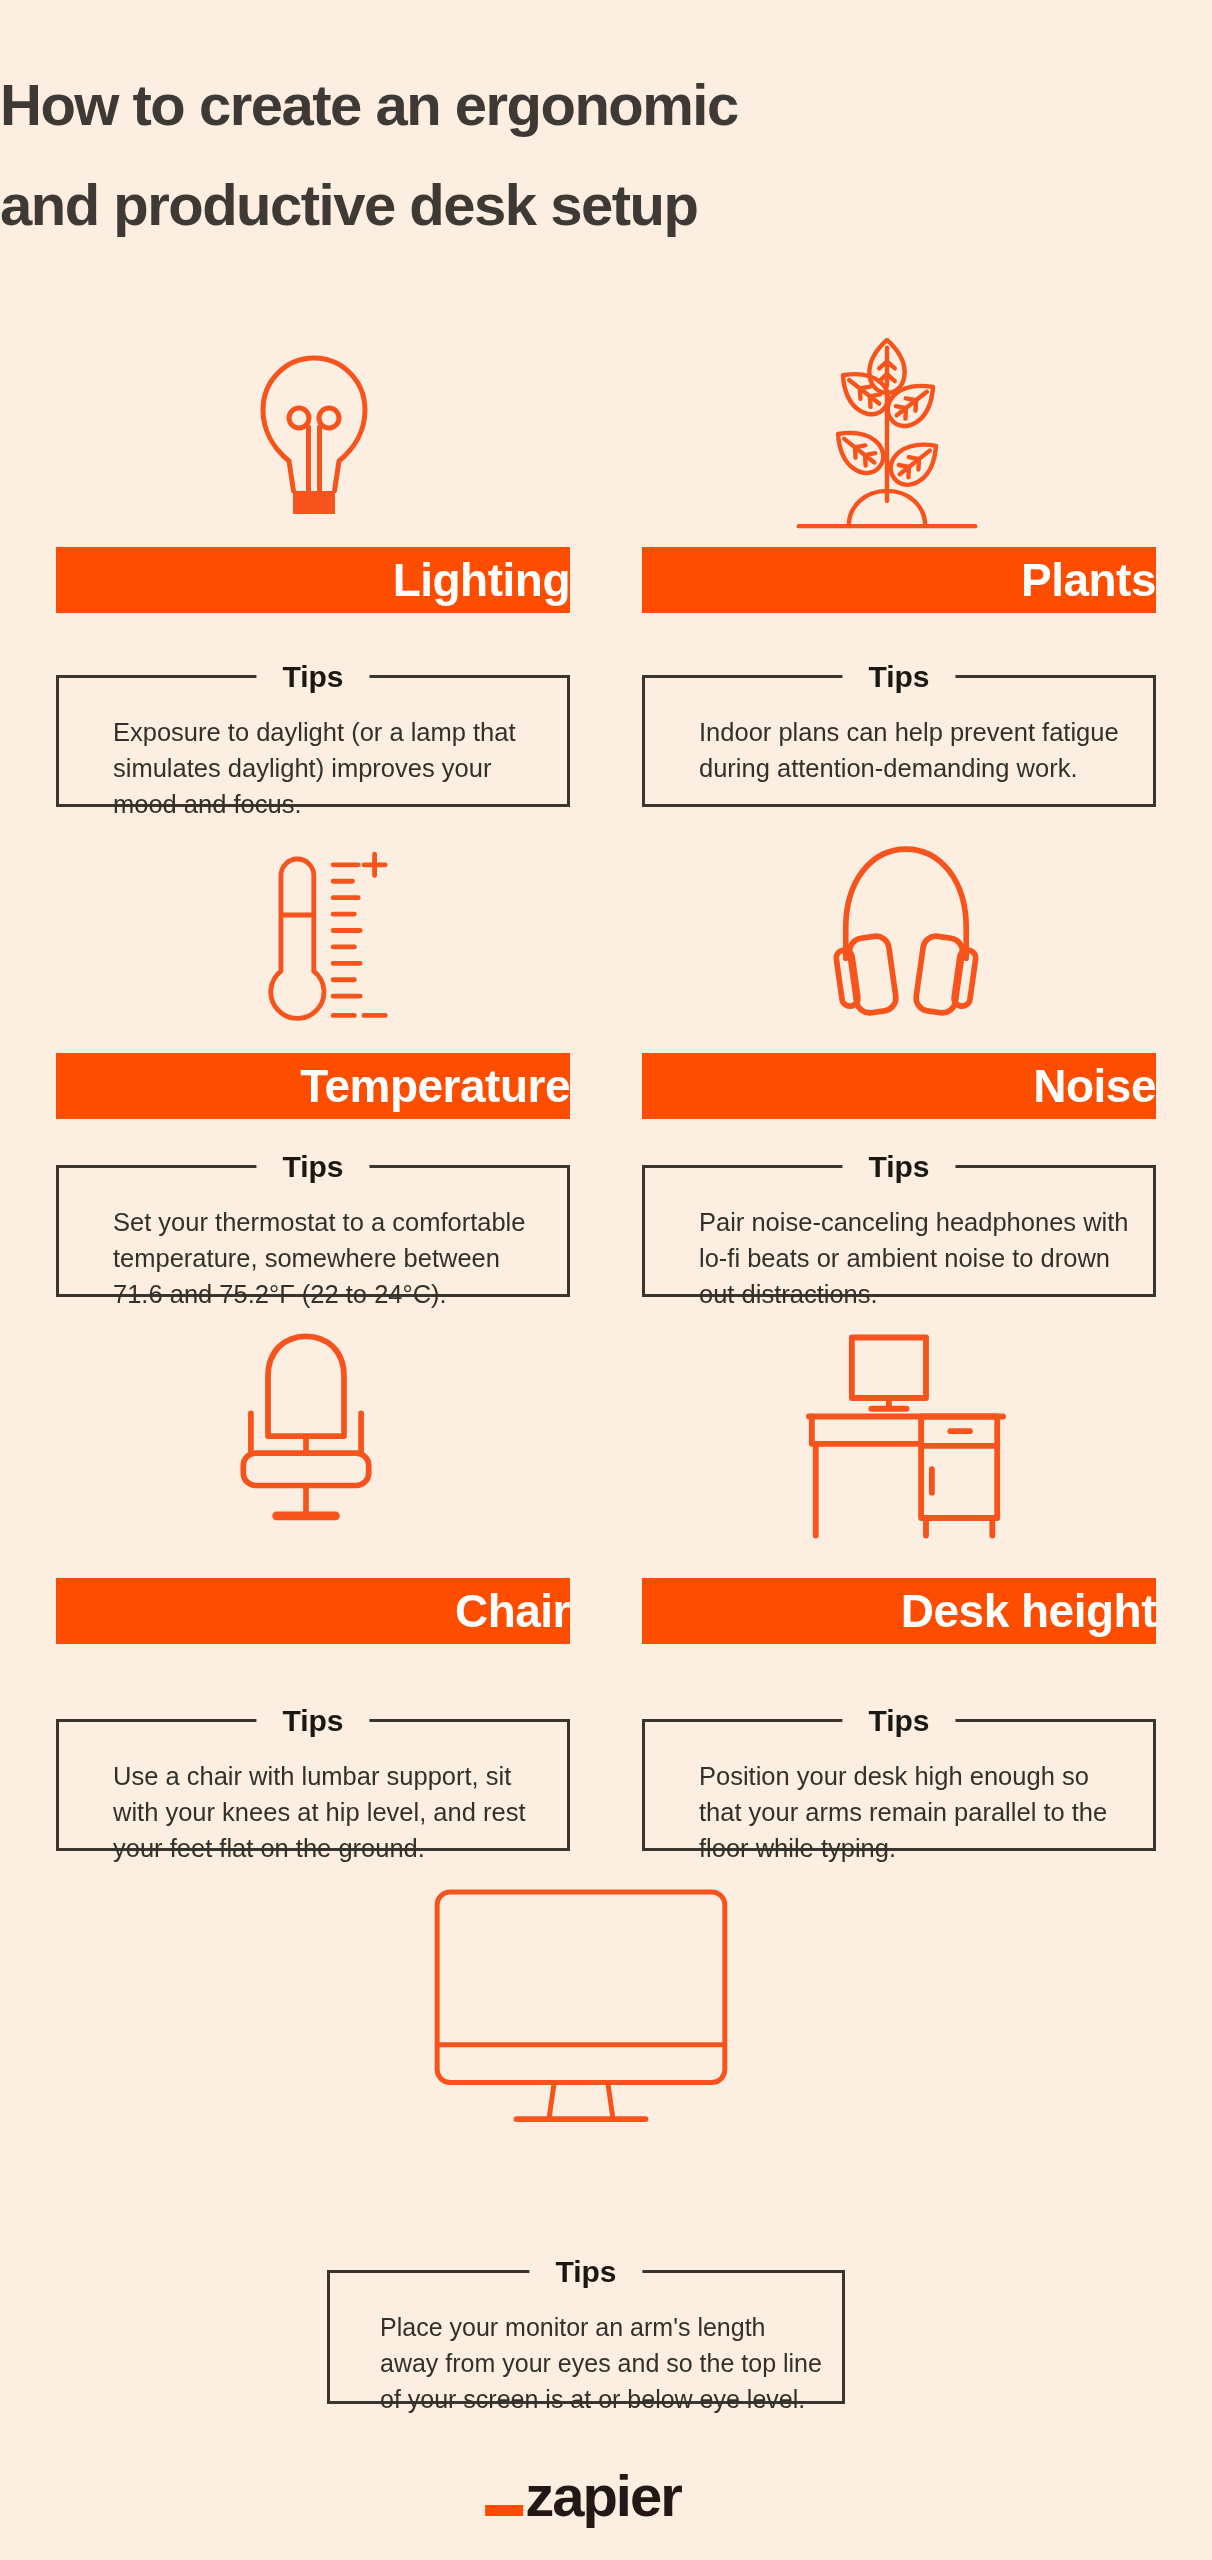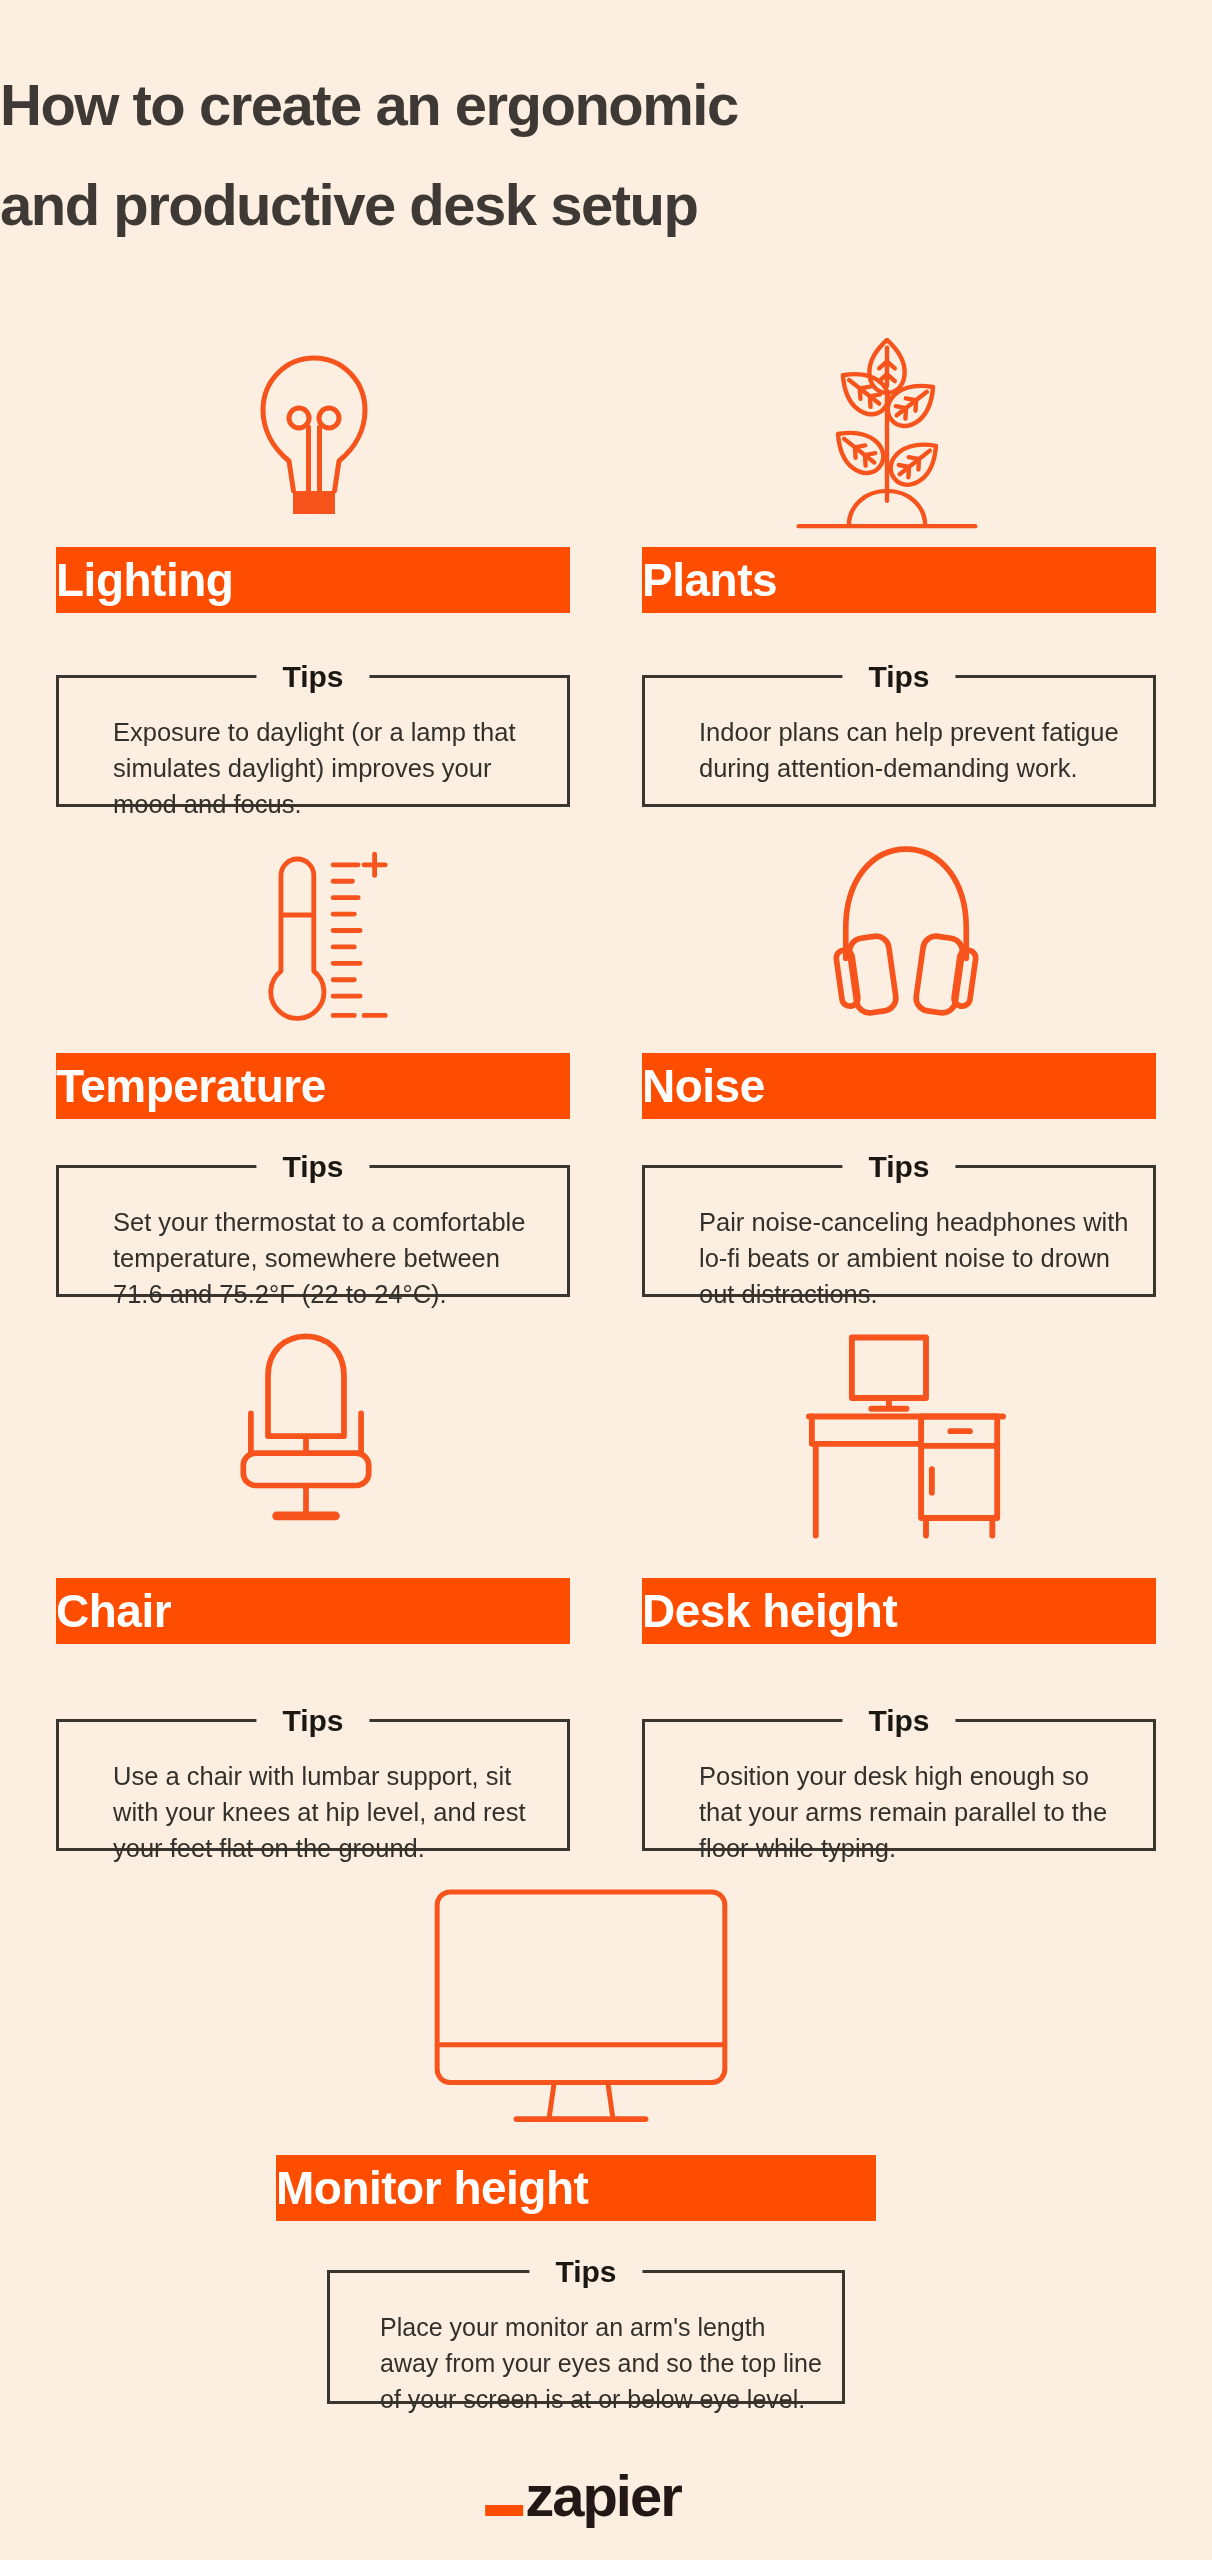--- a/index.html
+++ b/index.html
@@ -17,21 +17,21 @@
     font-family:"Liberation Sans","DejaVu Sans",sans-serif;overflow:hidden;
   }
   .title-line{
     position:absolute;left:0;width:100%;text-align:left;
     font-size:58px;font-weight:700;color:var(--ink);
     letter-spacing:-1.5px;line-height:70px;
   }
   .bar{
     position:absolute;height:66px;background:var(--accent);
     color:#ffffff;font-weight:700;font-size:46px;line-height:66px;
-    text-align:left;letter-spacing:-0.5px;
+    text-align:right;letter-spacing:-0.5px;
   }
   .tipbox{
     position:absolute;border:3px solid var(--border);box-sizing:border-box;
   }
   .legend{
     position:absolute;top:-20px;left:50%;transform:translateX(-50%);
     background:var(--bg);padding:0 26px;font-size:30px;font-weight:700;
     color:#1B1813;line-height:38px;white-space:nowrap;
   }
   .tiptext{
@@ -168,21 +168,20 @@
     <p class="tiptext">Position your desk high enough so that your arms remain parallel to the floor while typing.</p>
   </div>
 
   <svg class="icon" style="left:433px;top:1888px" width="296" height="246" viewBox="0 0 298 248" stroke-width="5">
     <rect x="4" y="4" width="290" height="192" rx="13"></rect>
     <path d="M4 158 H294"></path>
     <path d="M122 196 L117 231 M176 196 L181 231"></path>
     <path d="M84 233 H214" stroke-width="6"></path>
   </svg>
 
-  <div class="bar" style="left:276px;top:2155px;width:600px"><span>Monitor height</span></div>
 
   <div class="tipbox" style="left:327px;top:2270px;width:518px;height:134px">
     <span class="legend">Tips</span>
     <p class="tiptext" style="font-size:25px;padding-left:38px">Place your monitor an arm's length away from your eyes and so the top line of your screen is at or below eye level.</p>
   </div>
 
   <div class="logo">
     <span class="logo-dash"></span><span>zapier</span>
   </div>
 

